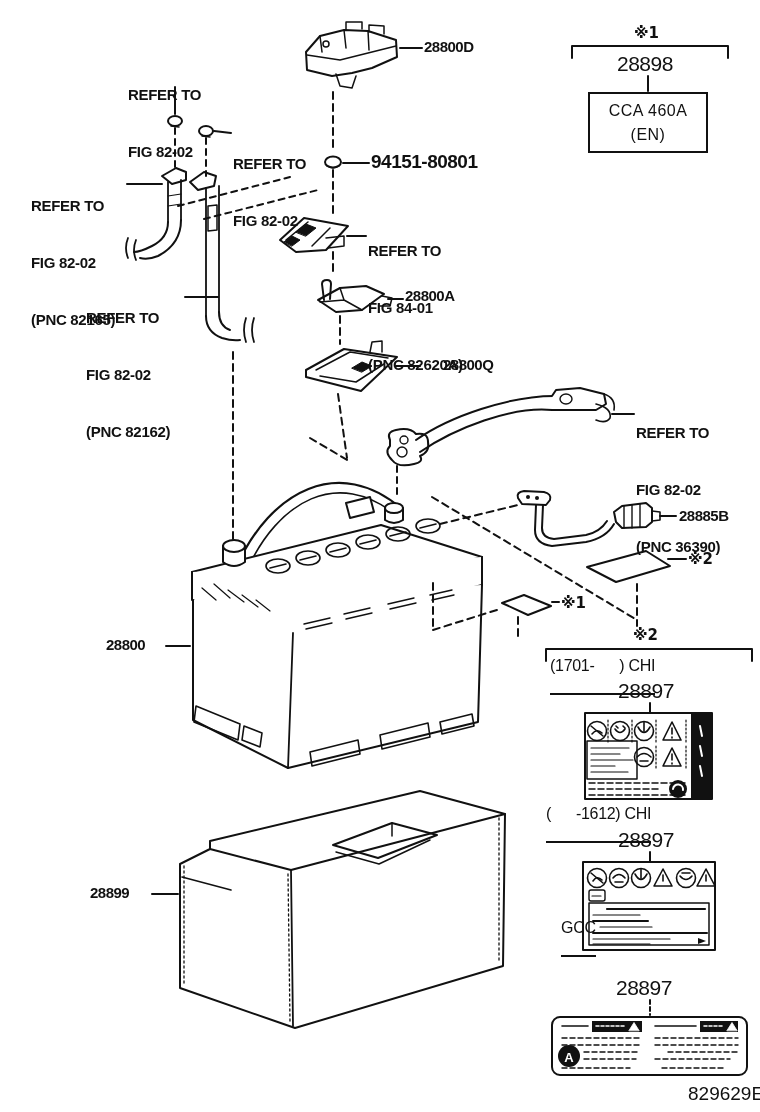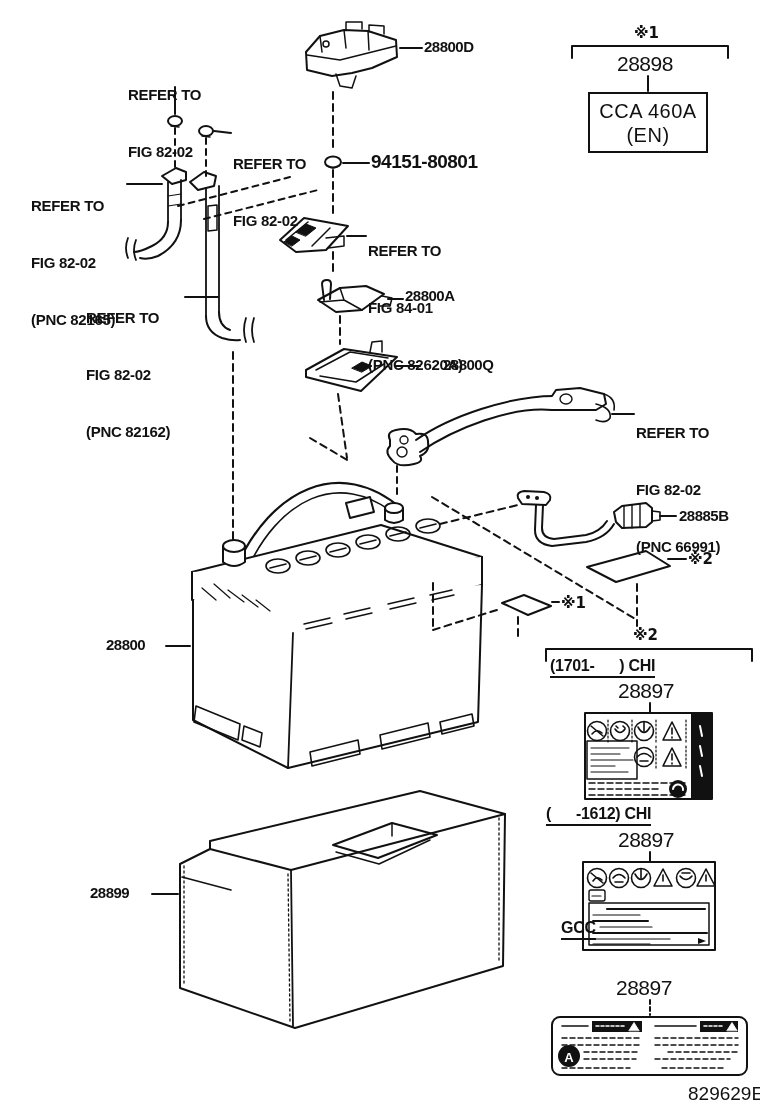--- a/index.html
+++ b/index.html
@@ -4,24 +4,24 @@
 <style>
   html,body{margin:0;padding:0;background:#fff;}
   .canvas{position:relative;width:760px;height:1112px;background:#fff;overflow:hidden;
           font-family:"Liberation Sans",sans-serif;color:#111;}
   .canvas svg{position:absolute;left:0;top:0;}
   .txt{position:absolute;white-space:pre;color:#111;}
   .ref{font-size:15px;font-weight:bold;line-height:19px;letter-spacing:-0.3px;}
   .pn{font-size:15px;font-weight:bold;letter-spacing:-0.5px;line-height:20px;}
   .pn-big{font-size:21px;font-weight:normal;letter-spacing:-0.5px;line-height:21px;}
   .mark{font-size:15px;font-weight:bold;font-family:"DejaVu Sans","Liberation Sans",sans-serif;}
-  .chi{font-size:16px;font-weight:bold;border-bottom:2px solid #111;padding-bottom:1px;letter-spacing:-0.3px;}
+  .chi{font-size:16px;font-weight:normal;border-bottom:2px solid #111;padding-bottom:18px;letter-spacing:-0.3px;}
   .specbox{position:absolute;left:588px;top:92px;width:120px;height:61px;border:2px solid #111;
            box-sizing:border-box;display:flex;flex-direction:column;justify-content:center;align-items:center;
-           font-size:20px;font-weight:400;letter-spacing:.5px;line-height:24px;}
+           font-size:16px;font-weight:400;letter-spacing:.5px;line-height:24px;}
   .code{font-size:19px;font-weight:400;letter-spacing:0;}
 </style>
 </head>
 <body>
 
 <div class="canvas">
 
 <svg width="760" height="1112" viewBox="0 0 760 1112">
   <g fill="none" stroke="#111" stroke-width="2" stroke-linejoin="round" stroke-linecap="round">
 
@@ -339,21 +339,21 @@
 
 <div class="txt ref" style="left:368px;top:203px">
   <div>REFER TO</div>
   <div>FIG 84-01</div>
   <div>(PNC 82620A)</div>
 </div>
 
 <div class="txt ref" style="left:636px;top:385px">
   <div>REFER TO</div>
   <div>FIG 82-02</div>
-  <div>(PNC 66991)</div>
+  <div>(PNC 36390)</div>
 </div>
 
 <div class="txt pn" style="left:424px;top:37px">28800D</div>
 <div class="txt pn" style="left:371px;top:152px;font-size:19px">94151-80801</div>
 <div class="txt pn" style="left:405px;top:286px">28800A</div>
 <div class="txt pn" style="left:443px;top:355px">28800Q</div>
 <div class="txt pn" style="left:106px;top:635px">28800</div>
 <div class="txt pn" style="left:90px;top:883px">28899</div>
 <div class="txt pn" style="left:679px;top:506px">28885B</div>
 

